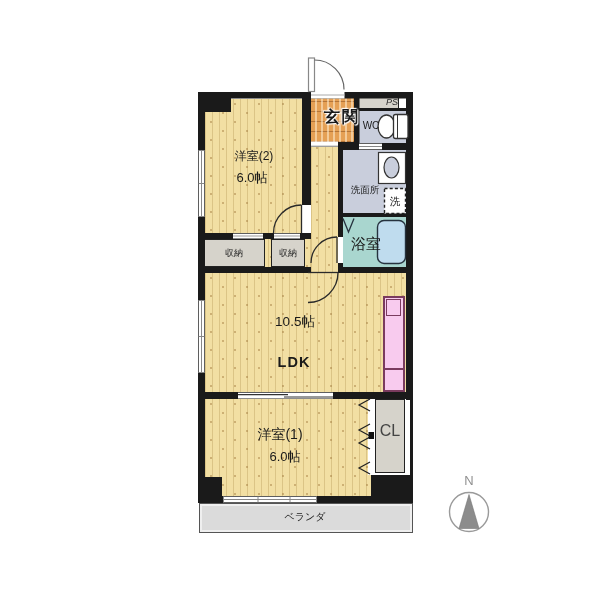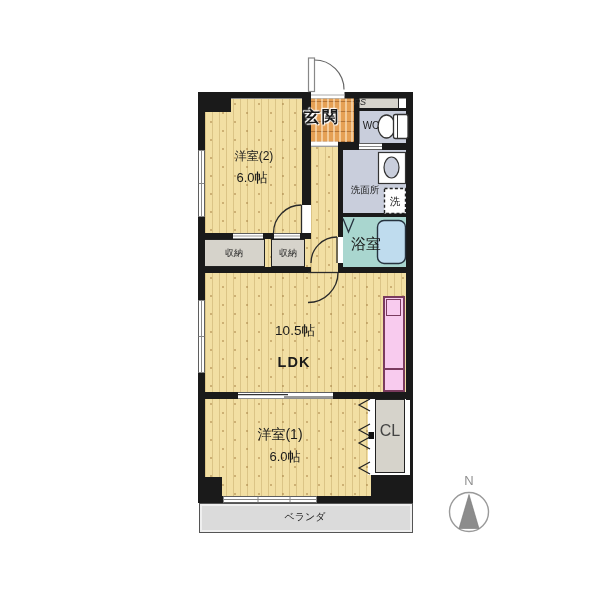--- a/index.html
+++ b/index.html
@@ -172,31 +172,31 @@
       <polyline points="370,462 359,468 370,474"></polyline>
       <rect x="368.5" y="432" width="5.5" height="7" fill="#111" stroke="none"></rect>
     </g>
 
     <g>
       <circle cx="469" cy="512" r="19.5" fill="#fff" stroke="#9a9a9a" stroke-width="1.4"></circle>
       <polygon points="469,494.5 459,528.5 479,528.5" fill="var(--compass-gray)" stroke="#777" stroke-width="0.6"></polygon>
     </g>
   </svg>
 
-  <div class="lbl halo" style="left:322px;top:117px;font-size:16px;font-weight:600;letter-spacing:2px;">玄関</div>
-  <div class="lbl" style="left:360px;top:102px;font-size:9px;color:#2a2a2a;font-style:italic;">PS</div>
+  <div class="lbl halo" style="left:342px;top:117px;font-size:16px;font-weight:600;letter-spacing:2px;">玄関</div>
+  <div class="lbl" style="left:392px;top:102px;font-size:9px;color:#2a2a2a;font-style:italic;">PS</div>
   <div class="lbl" style="left:371px;top:126px;font-size:10px;">WC</div>
   <div class="lbl" style="left:365px;top:190px;font-size:9.5px;">洗面所</div>
   <div class="lbl" style="left:395px;top:201px;font-size:10.5px;">洗</div>
   <div class="lbl" style="left:366px;top:243px;font-size:15px;">浴室</div>
   <div class="lbl" style="left:254px;top:156px;font-size:12px;">洋室(2)</div>
   <div class="lbl" style="left:252px;top:177px;font-size:13px;">6.0帖</div>
   <div class="lbl" style="left:234px;top:253px;font-size:9px;">収納</div>
   <div class="lbl" style="left:288px;top:253px;font-size:9px;">収納</div>
   <div class="lbl" style="left:294px;top:322px;font-size:14.5px;font-weight:600;letter-spacing:1px;margin-top:40px;">LDK</div>
-  <div class="lbl" style="left:295px;top:331px;font-size:13.5px;">10.5帖</div>
+  <div class="lbl" style="left:295px;top:322px;font-size:13.5px;">10.5帖</div>
   <div class="lbl" style="left:280px;top:434px;font-size:14px;">洋室(1)</div>
   <div class="lbl" style="left:285px;top:456px;font-size:13px;">6.0帖</div>
   <div class="lbl" style="left:390px;top:431px;font-size:16px;color:#444;">CL</div>
   <div class="lbl" style="left:305px;top:517px;font-size:10px;color:#222;">ベランダ</div>
   <div class="lbl" style="left:469px;top:480px;font-size:13px;color:#909090;">N</div>
 
 </div>
 
 </body></html>

